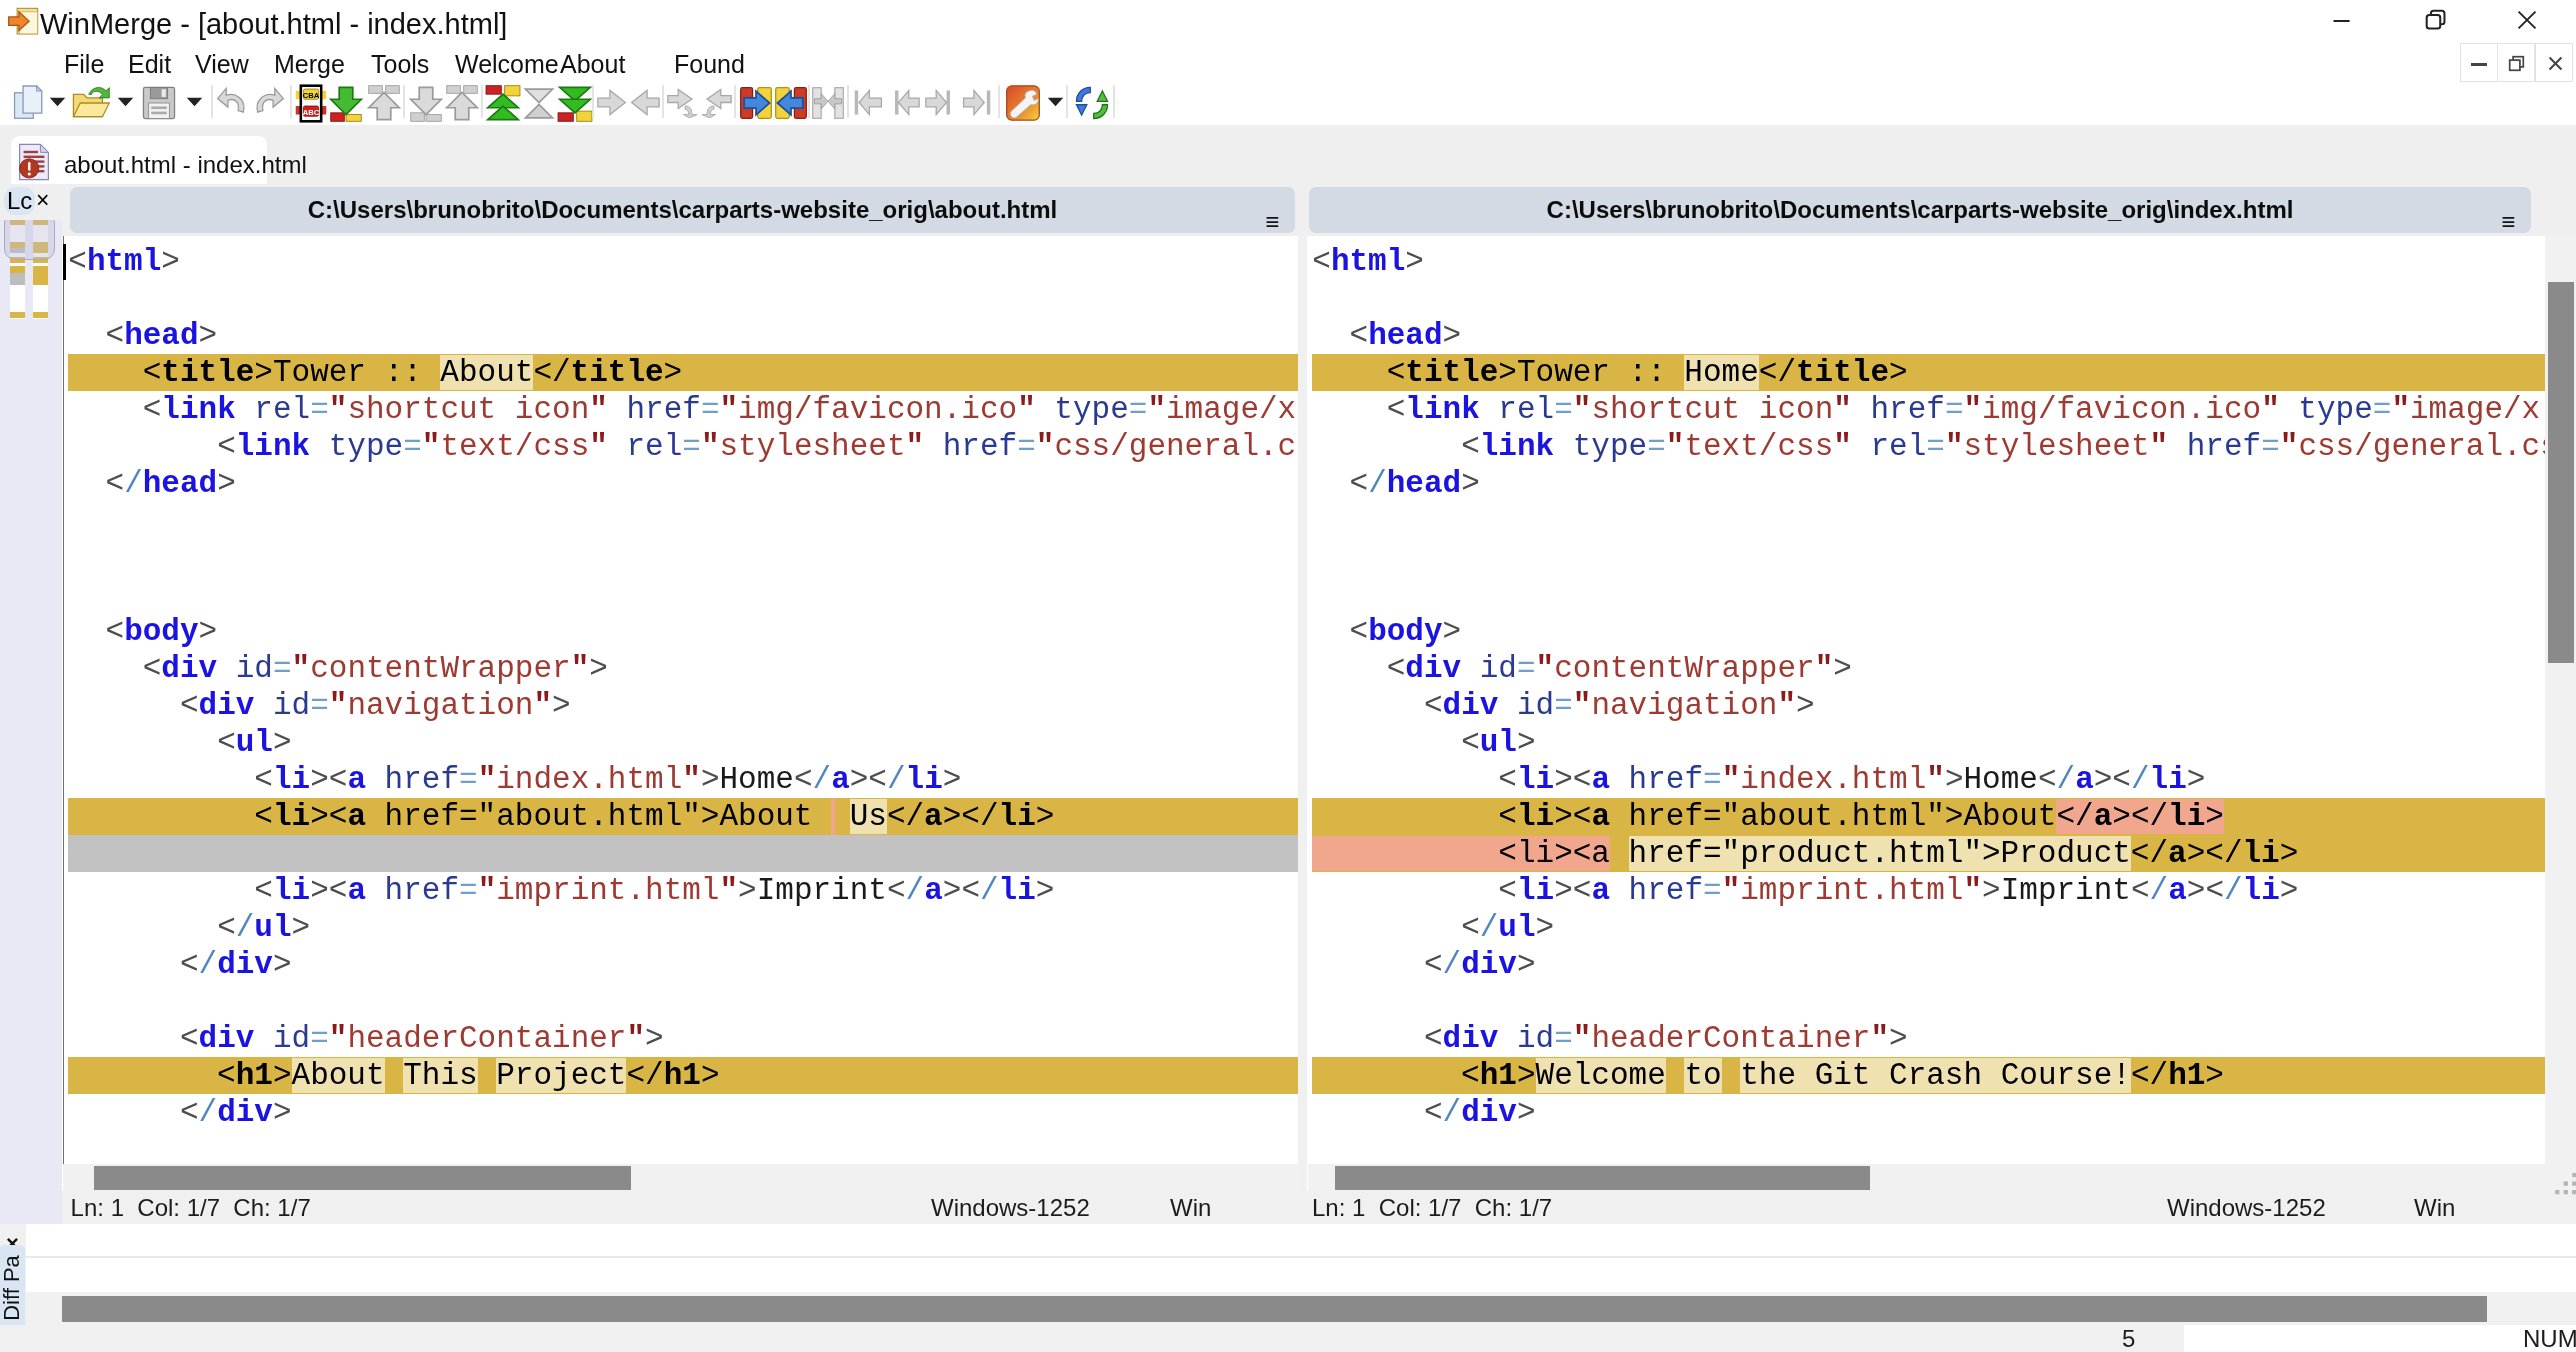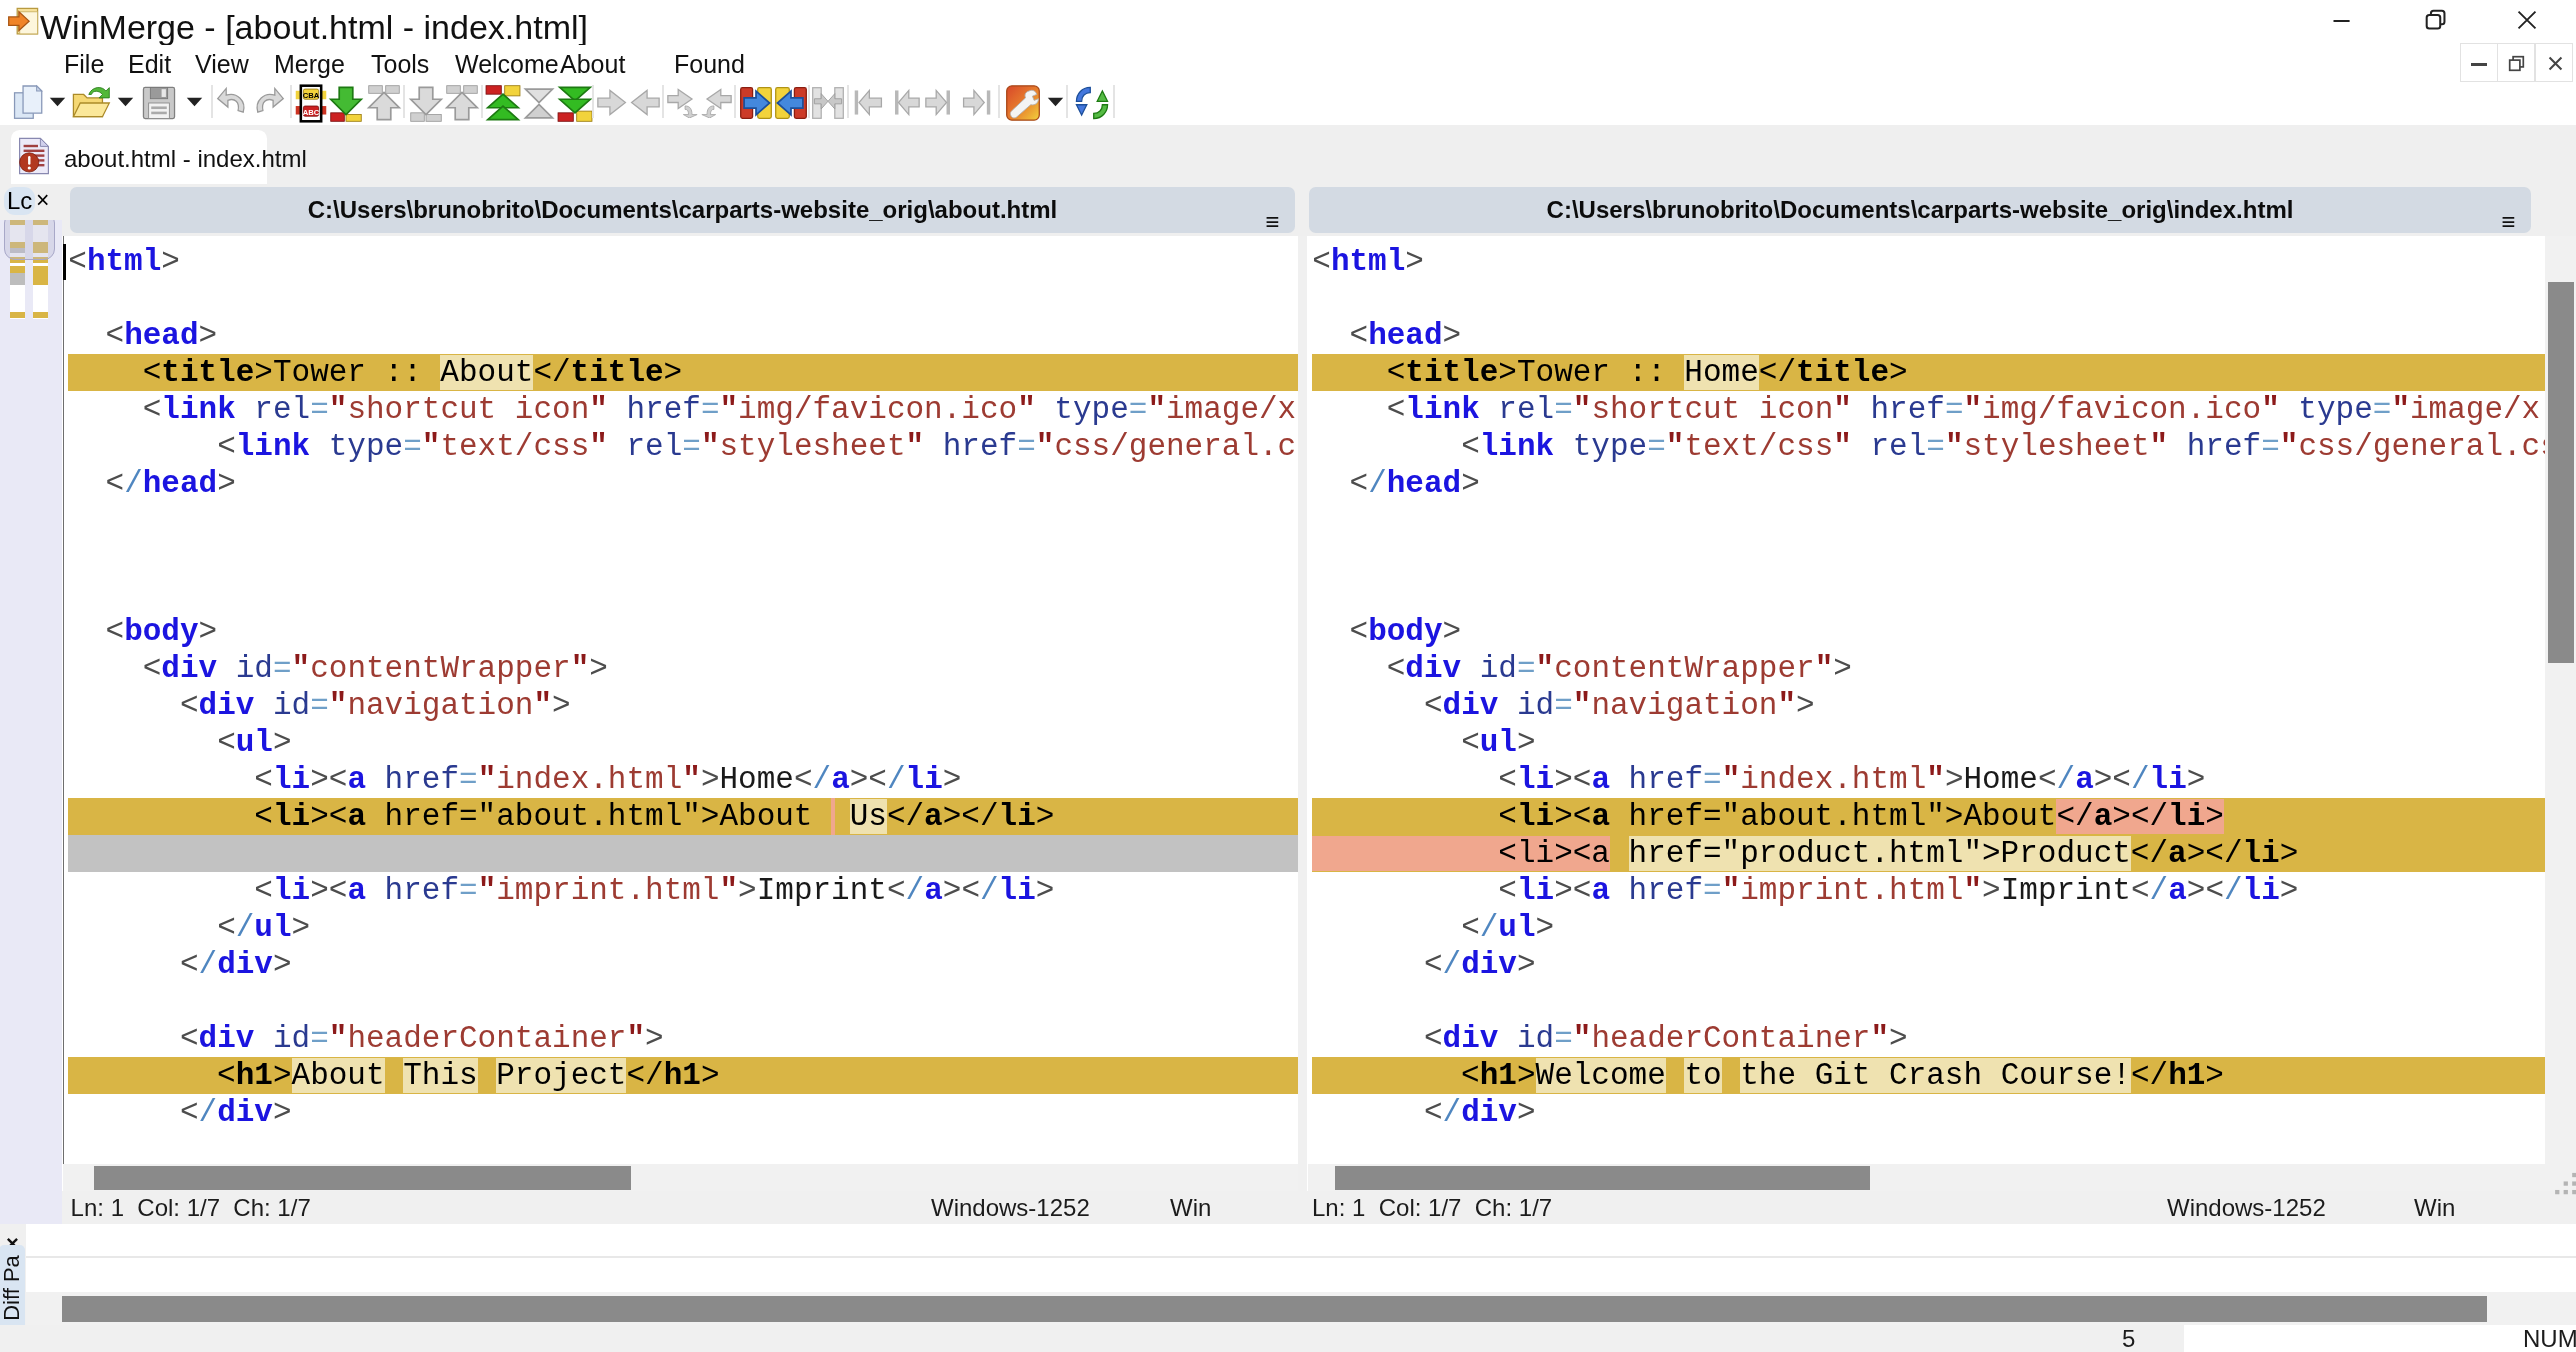--- a/index.html
+++ b/index.html
@@ -2,27 +2,27 @@
 <html style="font-size:13.7px"><head>
 <meta charset="utf-8">
 <style>
 * { margin:0; padding:0; box-sizing:border-box; }
 html,body { width:2576px; height:1352px; background:#fff; overflow:hidden; }
 body { position:relative; font-family:"Liberation Sans", sans-serif; }
 .abs { position:absolute; }
 
 
 #titlebar { left:0; top:0; width:2576px; height:45px; background:#fff; }
-#titletext { left:40px; top:7.7px; font-size:34px; color:#111; }
+#titletext { left:40px; top:7.7px; font-size:29px; color:#111; }
 #menubar { left:0; top:45px; width:2576px; height:38px; background:#fff; font-size:25px; color:#111; }
 .mi { position:absolute; top:5.1px;text-align:center; }
 #toolbar { left:0; top:82px; width:2576px; height:43px; background:#fff; }
 .tsep { position:absolute; top:5.1px; width:1.7px; height:33px; background:#e4e4e4; }
 #tabbar { left:0; top:125px; width:2576px; height:59px; background:#efefef; }
-#tab { position:absolute; left:11px; top:5px; width:256px; height:56px; background:#fff; border-radius:8.6px 8.6px 0 0; }
+#tab { position:absolute; left:11px; top:11px; width:256px; height:56px; background:#fff; border-radius:8.6px 8.6px 0 0; }
 #tabtext { position:absolute; left:53px; top:14.5px; font-size:24px; color:#111; white-space:nowrap; }
 .mdibtn { position:absolute; top:-1.7px; width:38px; height:39px; border:1.7px solid #e2e2e2; background:#fff; z-index:5; }
 
 
 #locpane { left:0; top:184px; width:62px; height:1040px; background:#e9e9f6; }
 #lochdr { left:0; top:184px; width:62px; height:36px; background:#efefef; }
 
 .hdr { position:absolute; top:3.4px; height:46px; background:#d3dae3; border-radius:6.8px; color:#0c0c0c; font-weight:bold; font-size:24px; text-align:center; line-height:46px; }
 .burger { position:absolute; top:12px; font-weight:bold; font-size:24px; color:#111; }
 

